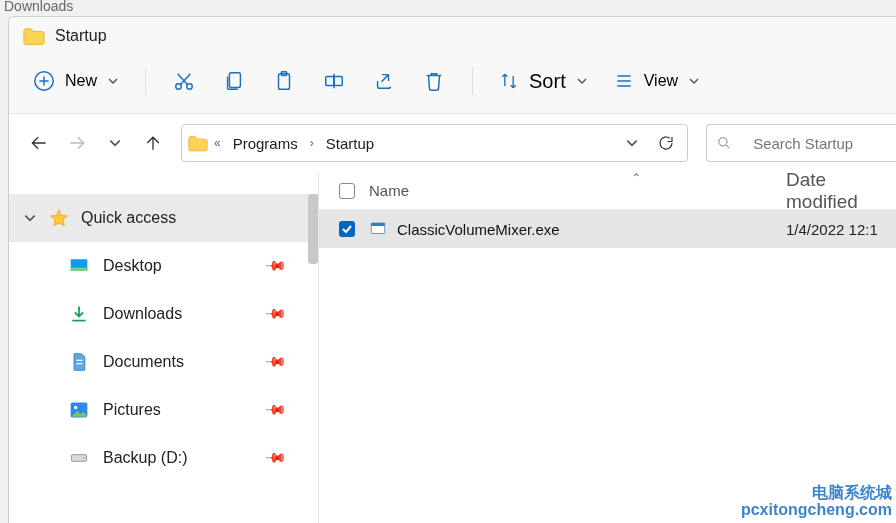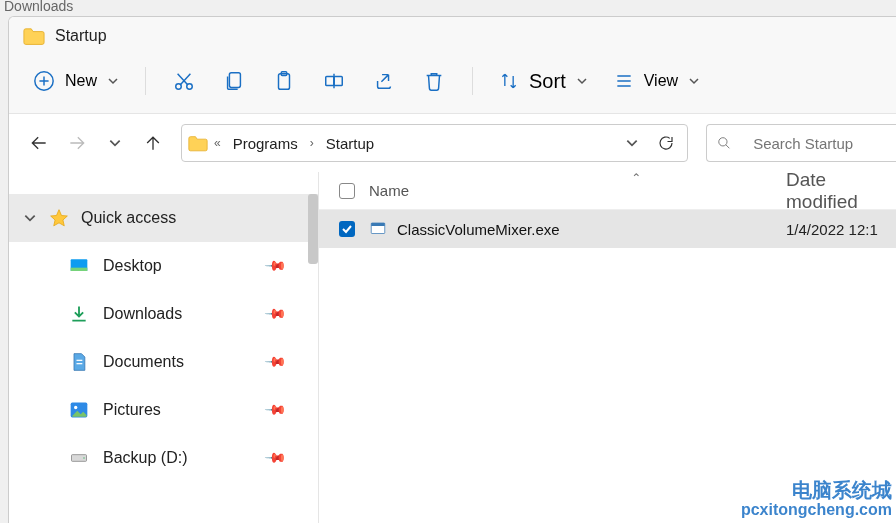--- a/index.html
+++ b/index.html
@@ -41,21 +41,21 @@
   .colhdr .name-col { font-size: 15px; color: #555; flex: 1; }
   .colhdr .date-col { font-size: 19px; color: #555; width: 110px; text-align: left; }
   .colhdr .caret-up { position: absolute; left: 55%; top: -1px; transform: translateX(-50%); color: #777; font-size: 12px; }
   .file-row { display: flex; align-items: center; height: 38px; background: #e5e5e5; }
   .file-row .chk { margin: 0 14px 0 20px; width: 16px; height: 16px; background: #0067c0; border-radius: 3px; display: flex; align-items: center; justify-content: center; }
   .file-row .chk svg { width: 12px; height: 12px; stroke: #fff; }
   .file-row .fico { width: 18px; height: 18px; margin-right: 10px; }
   .file-row .fname { flex: 1; font-size: 15px; color: #111; }
   .file-row .fdate { width: 110px; font-size: 15px; color: #222; }
   .watermark { position: absolute; right: 4px; bottom: 4px; font-size: 16px; font-weight: bold; color: #1a6fc4; opacity: 0.85; text-align: right; line-height: 1.1; }
-  .watermark .cn { font-size: 20px; }
+  .watermark .cn { font-size: 16px; }
   .txt { }
 </style>
 </head>
 <body>
 
 <div class="outer-label"><span>Downloads</span></div>
 
 <div class="window">
 
   <div class="titlebar">

